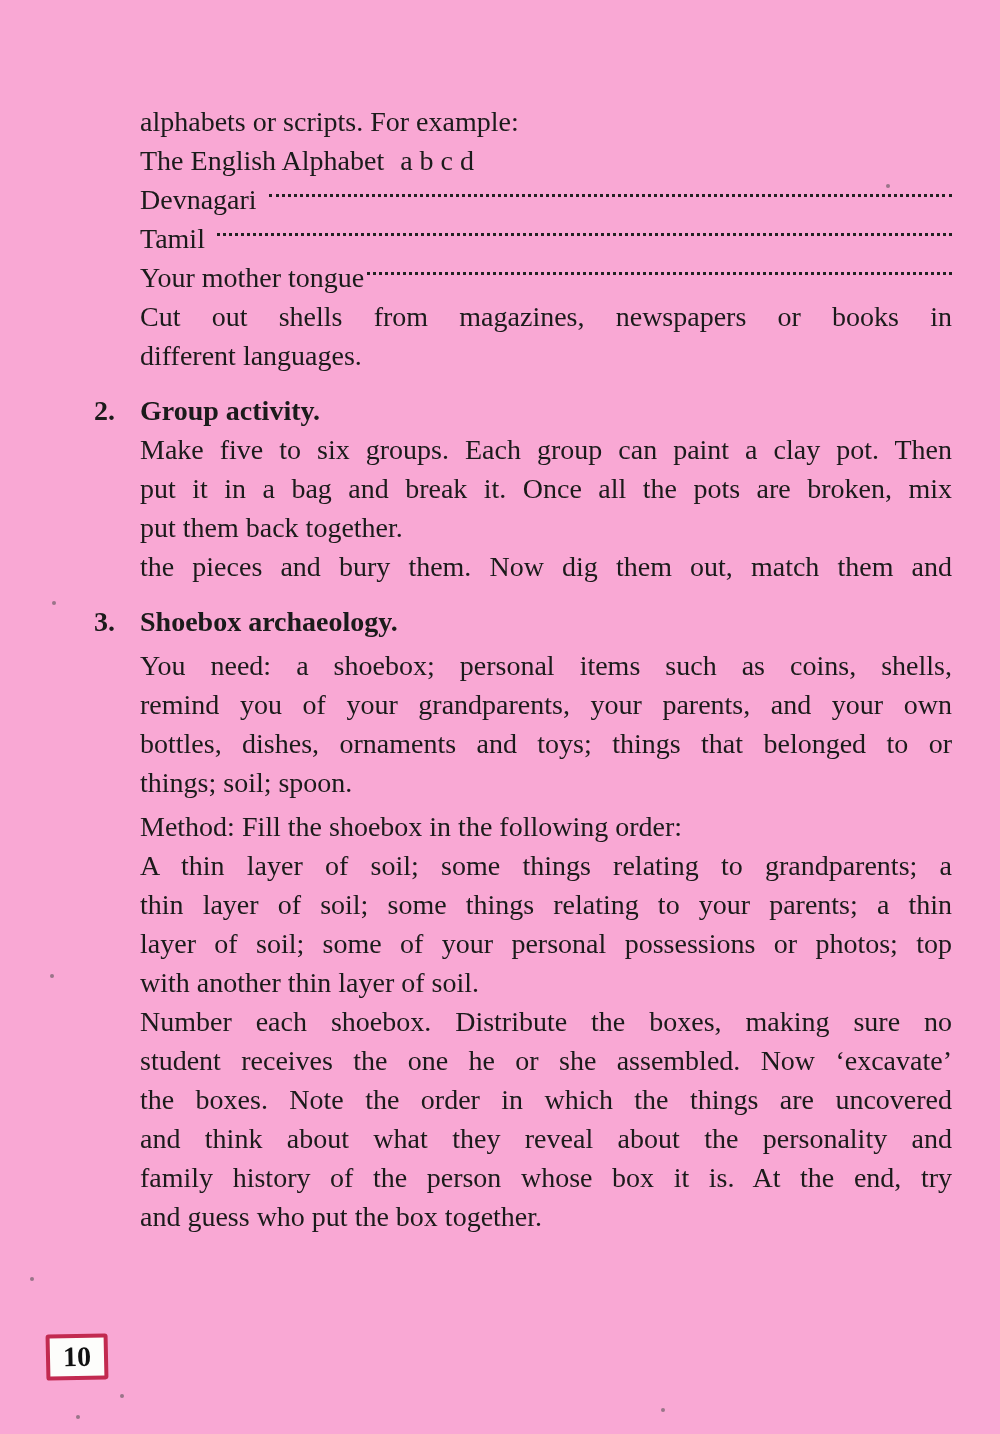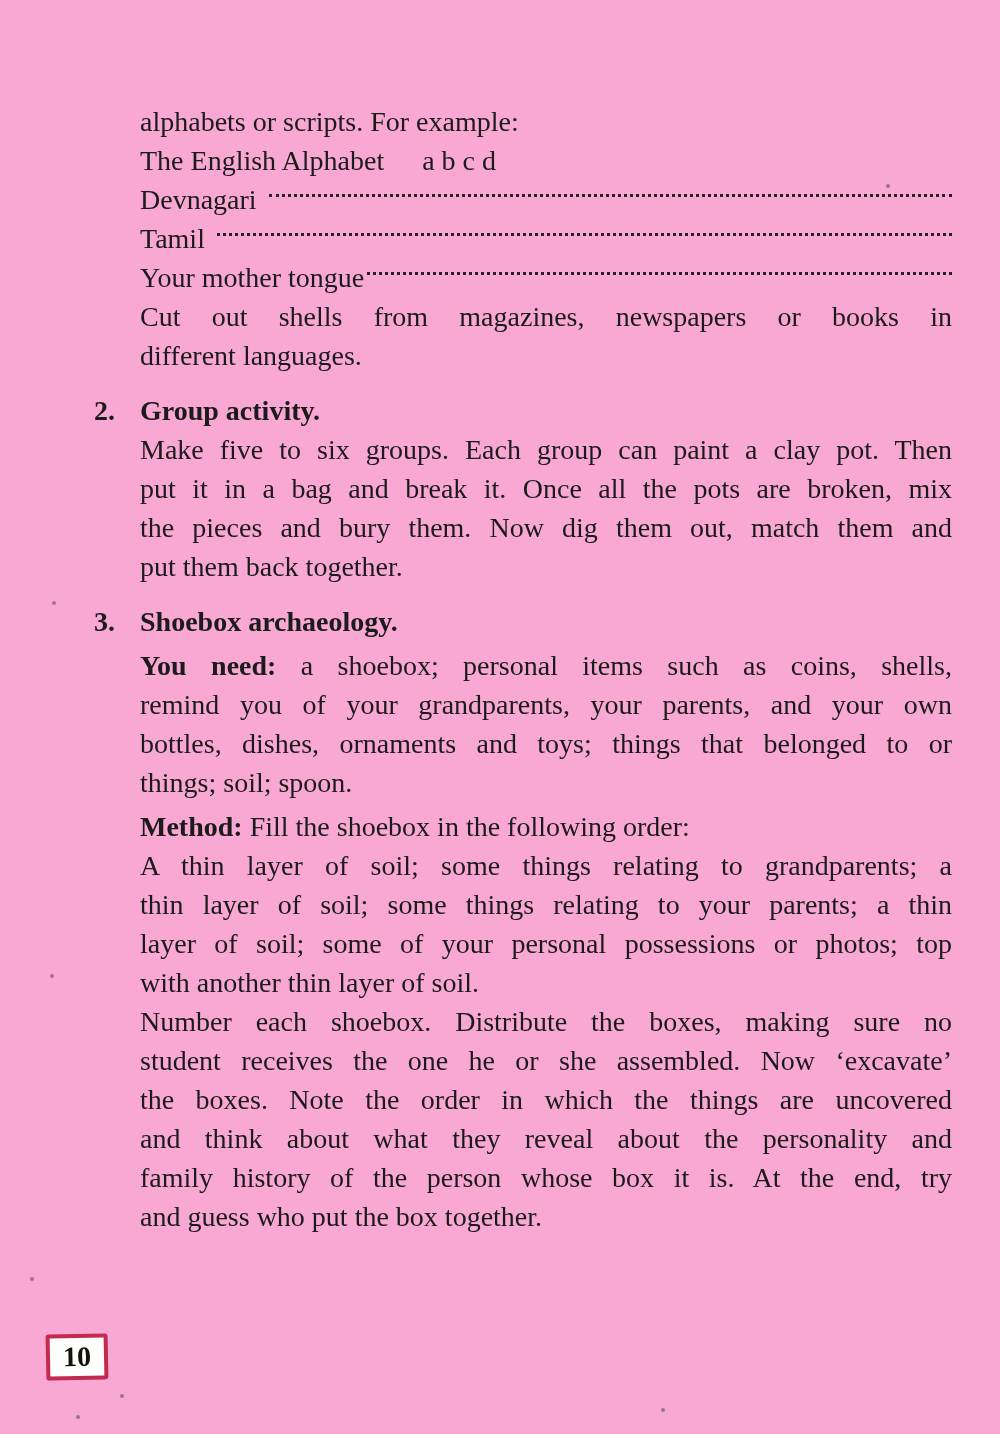--- a/index.html
+++ b/index.html
@@ -27,21 +27,21 @@
   .line {
     min-height: 39px;
   }
   
   .stretch {
     text-align: justify;
     text-align-last: justify;
   }
   .para { margin: 0; }
   .para.lead-para { margin-top: 5px; }
-  .lead { font-weight: bold; }
+  .lead { font-weight: normal; }
   .heading {
     position: relative;
     font-weight: bold;
     margin-top: 16px;
   }
   .hnum {
     position: absolute;
     left: -46px;
     top: 0;
     font-weight: bold;
@@ -52,21 +52,21 @@
     align-items: center;
     height: 39px;
   }
   .leader {
     flex: 1 1 auto;
     border-bottom: 3px dotted #222222;
     margin: 0 0 8px 12px;
   }
   .leader.tight { margin-left: 3px; }
   
-  .letters { margin-left: 38px; }
+  .letters { margin-left: 16px; }
   
   .pagenum-box {
     position: absolute;
     left: 46px;
     top: 1334px;
     width: 54px;
     height: 38px;
     border: 4px solid #c22a50;
     border-radius: 3px;
     transform: rotate(-1.2deg);
@@ -112,22 +112,22 @@
           <span class="leader tight"></span>
         </div>
         <div class="para">
           <div class="line stretch">Cut out shells from magazines, newspapers or books in</div>
           <div class="line">different languages.</div>
         </div>
         <div class="heading line"><span class="hnum">2.</span><span>Group activity.</span></div>
         <div class="para">
           <div class="line stretch">Make five to six groups. Each group can paint a clay pot. Then</div>
           <div class="line stretch">put it in a bag and break it. Once all the pots are broken, mix</div>
+          <div class="line">put them back together.</div>
           <div class="line stretch">the pieces and bury them. Now dig them out, match them and</div>
-          <div class="line">put them back together.</div>
         </div>
         <div class="heading line"><span class="hnum">3.</span><span>Shoebox archaeology.</span></div>
         <div class="para lead-para">
           <div class="line stretch"><span class="lead">You need:</span> a shoebox; personal items such as coins, shells,</div>
           <div class="line stretch">remind you of your grandparents, your parents, and your own</div>
           <div class="line stretch">bottles, dishes, ornaments and toys; things that belonged to or</div>
           <div class="line">things; soil; spoon.</div>
         </div>
         <div class="para lead-para">
           <div class="line"><span class="lead">Method:</span> Fill the shoebox in the following order:</div>

